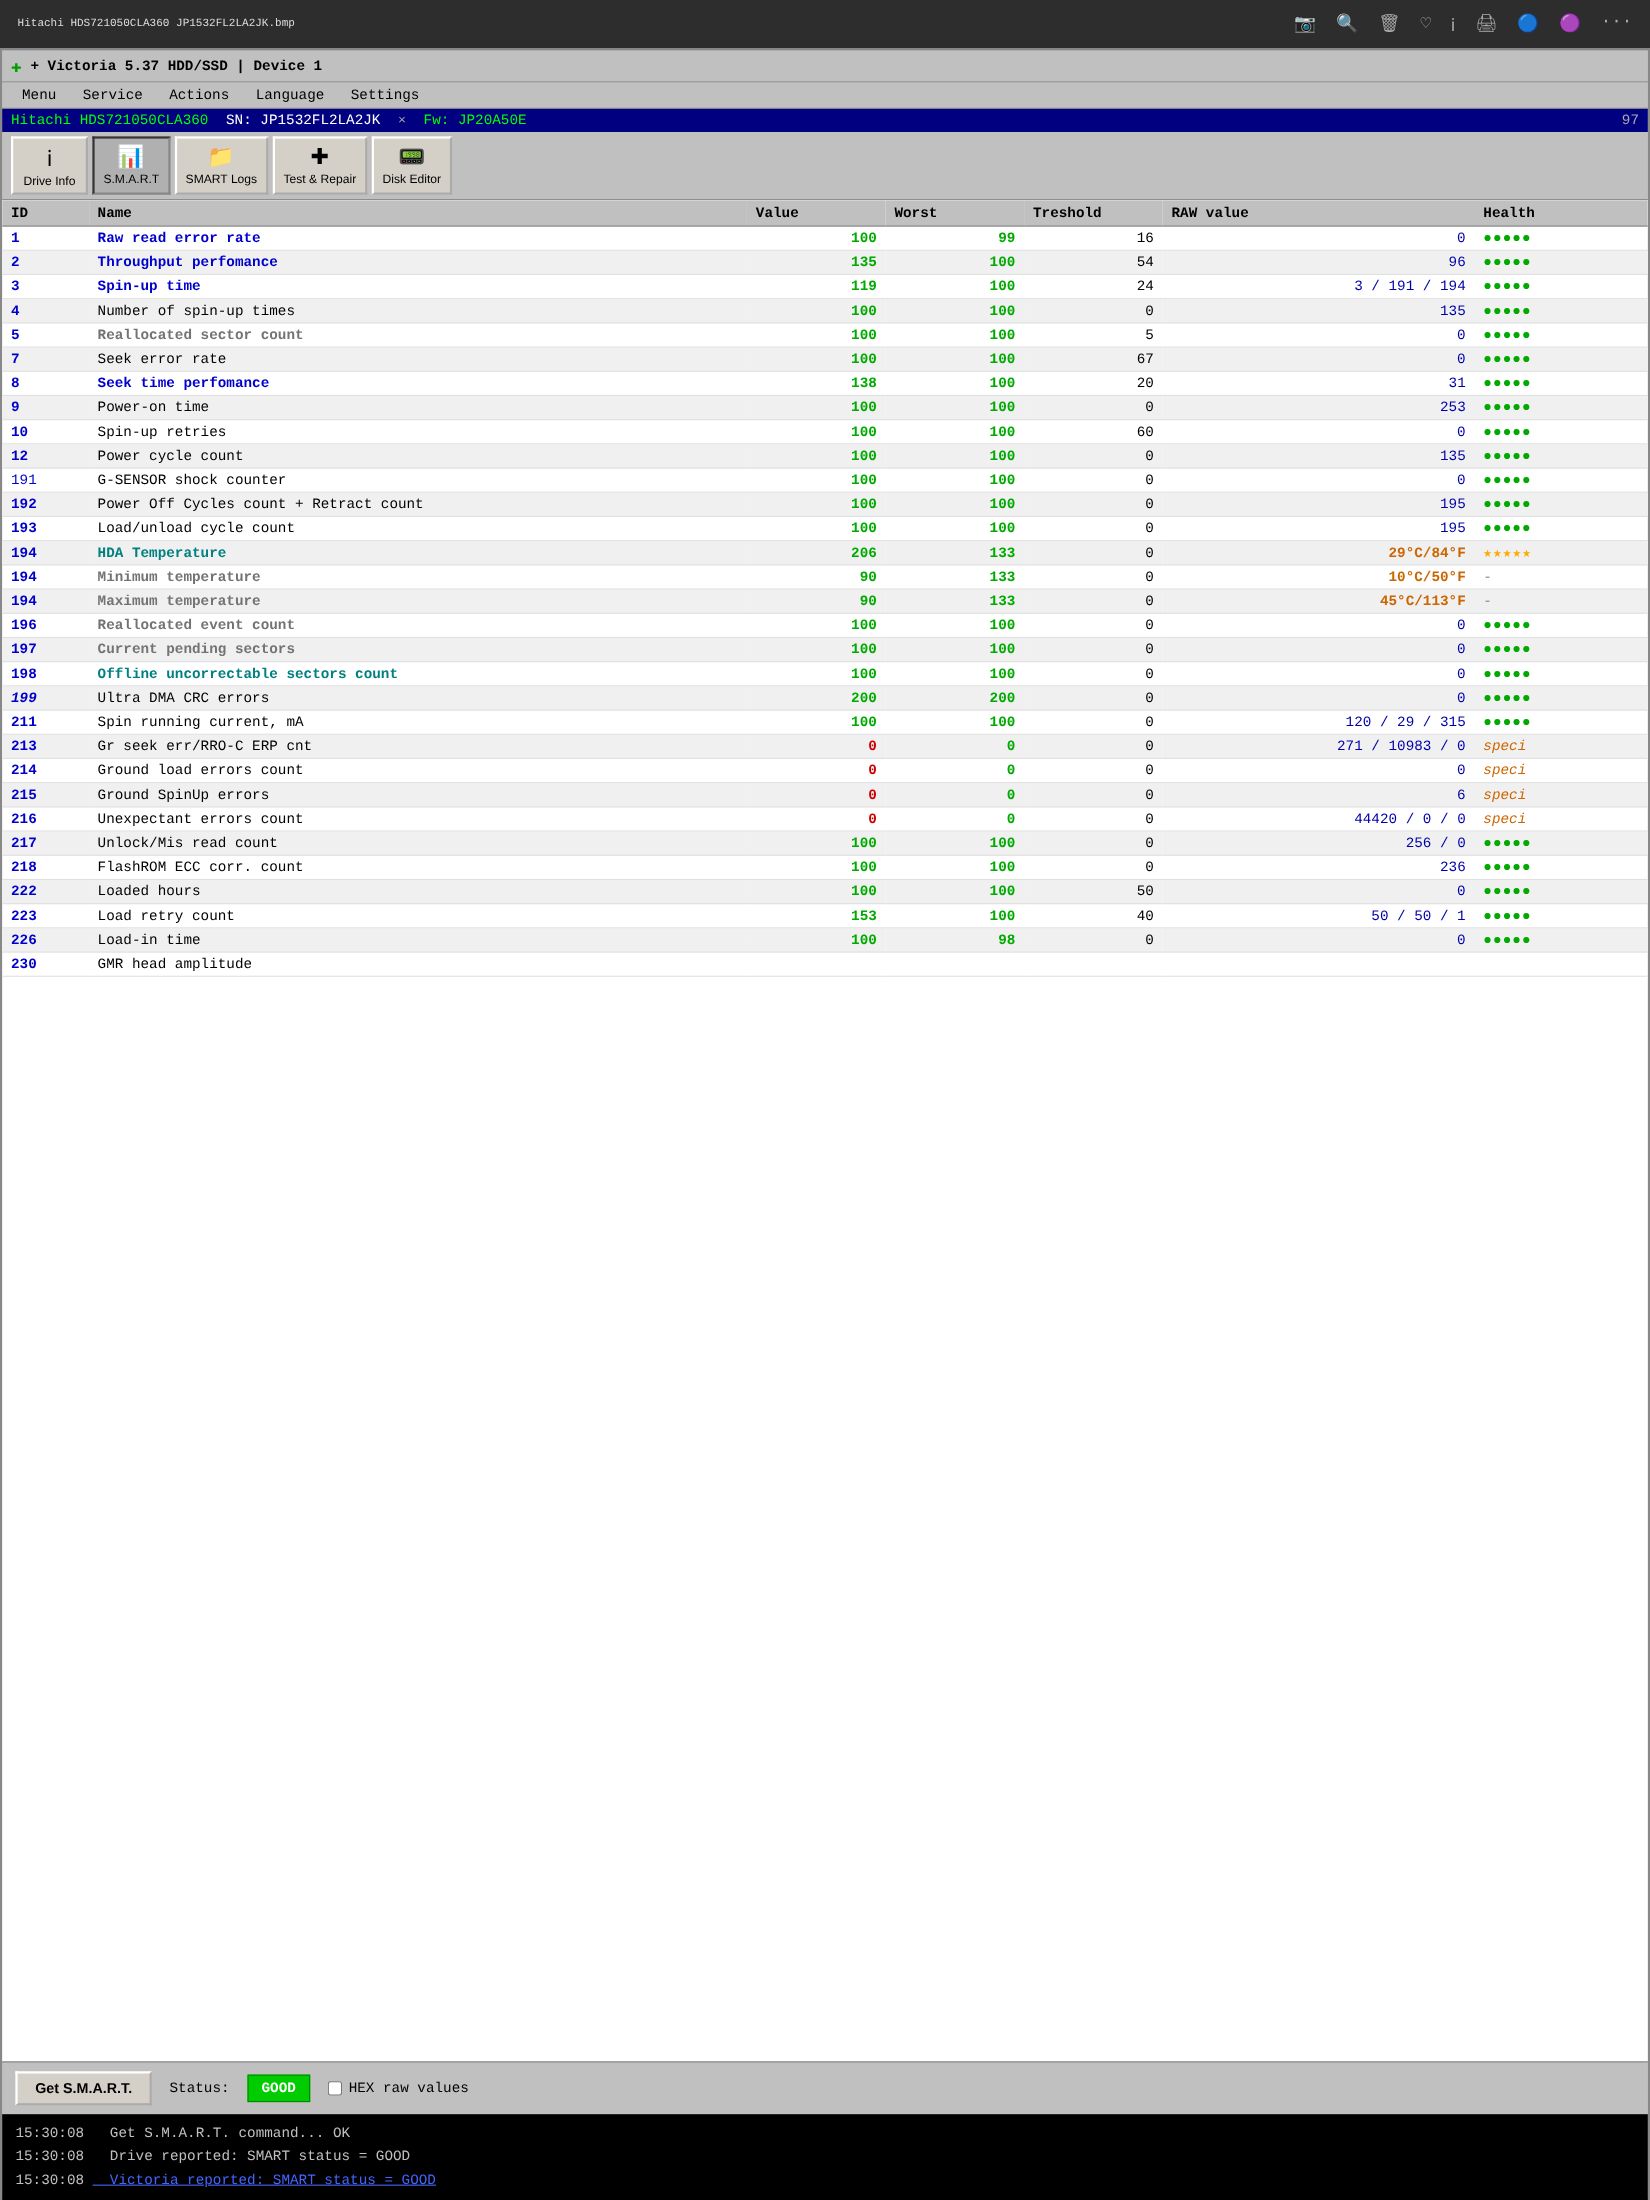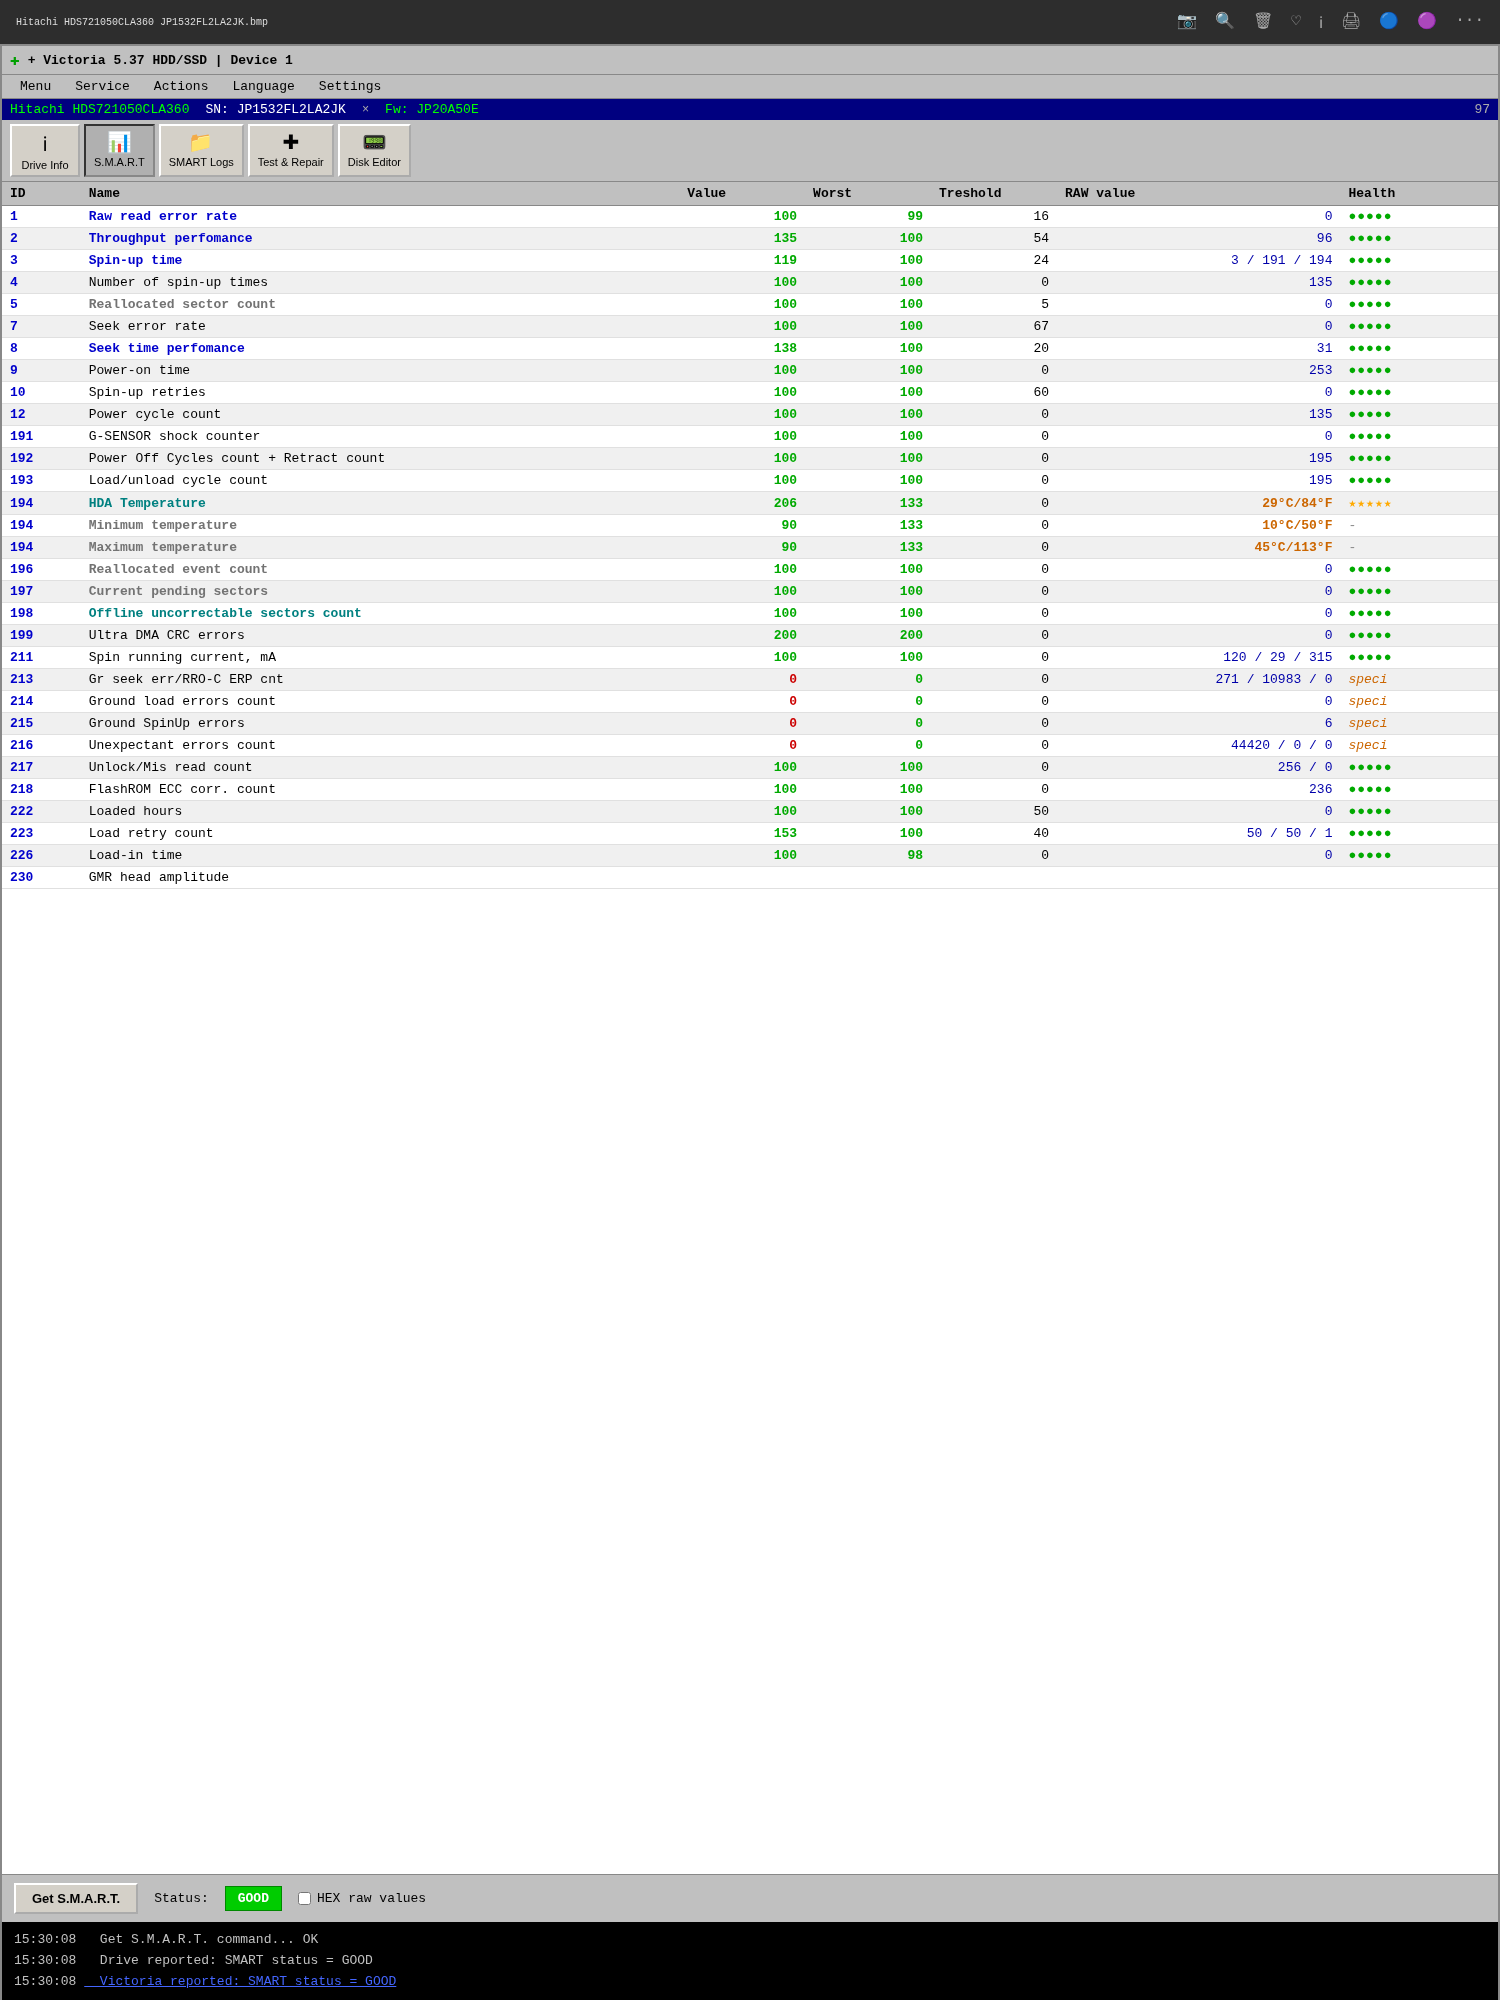--- a/index.html
+++ b/index.html
@@ -373,21 +373,21 @@
           <tr style="background: rgb(240, 240, 240);">
             <td class="col-id" style="color: rgb(0, 0, 204); font-weight: bold;">12</td>
             <td class="col-name name-black">Power cycle count</td>
             <td class="col-value" style="color: rgb(0, 170, 0); font-weight: bold;">100</td>
             <td class="col-worst" style="color: rgb(0, 170, 0); font-weight: bold;">100</td>
             <td class="col-threshold" style="color: rgb(0, 0, 0);">0</td>
             <td class="col-raw" style="color: rgb(0, 0, 170);">135</td>
             <td class="col-health health-dots">●●●●●</td>
           </tr>
           <tr>
-            <td class="col-id" style="color: rgb(0, 0, 204); font-weight: bold;">191</td>
+            <td class="col-id" style="color: rgb(0, 0, 204); font-weight: normal;">191</td>
             <td class="col-name name-black">G-SENSOR shock counter</td>
             <td class="col-value" style="color: rgb(0, 170, 0); font-weight: bold;">100</td>
             <td class="col-worst" style="color: rgb(0, 170, 0); font-weight: bold;">100</td>
             <td class="col-threshold" style="color: rgb(0, 0, 0);">0</td>
             <td class="col-raw" style="color: rgb(0, 0, 170);">0</td>
             <td class="col-health health-dots">●●●●●</td>
           </tr>
           <tr style="background: rgb(240, 240, 240);">
             <td class="col-id" style="color: rgb(0, 0, 204); font-weight: bold;">192</td>
             <td class="col-name name-black">Power Off Cycles count + Retract count</td>
@@ -454,21 +454,21 @@
           <tr>
             <td class="col-id" style="color: rgb(0, 0, 204); font-weight: bold;">198</td>
             <td class="col-name name-teal">Offline uncorrectable sectors count</td>
             <td class="col-value" style="color: rgb(0, 170, 0); font-weight: bold;">100</td>
             <td class="col-worst" style="color: rgb(0, 170, 0); font-weight: bold;">100</td>
             <td class="col-threshold" style="color: rgb(0, 0, 0);">0</td>
             <td class="col-raw" style="color: rgb(0, 0, 170);">0</td>
             <td class="col-health health-dots">●●●●●</td>
           </tr>
           <tr style="background: rgb(240, 240, 240);">
-            <td class="col-id" style="color: rgb(0, 0, 204); font-weight: bold;">199</td>
+            <td class="col-id" style="color: rgb(0, 0, 204); font-weight: bold; font-style: italic;">199</td>
             <td class="col-name name-black">Ultra DMA CRC errors</td>
             <td class="col-value" style="color: rgb(0, 170, 0); font-weight: bold;">200</td>
             <td class="col-worst" style="color: rgb(0, 170, 0); font-weight: bold;">200</td>
             <td class="col-threshold" style="color: rgb(0, 0, 0);">0</td>
             <td class="col-raw" style="color: rgb(0, 0, 170);">0</td>
             <td class="col-health health-dots">●●●●●</td>
           </tr>
           <tr>
             <td class="col-id" style="color: rgb(0, 0, 204); font-weight: bold;">211</td>
             <td class="col-name name-black">Spin running current, mA</td>

